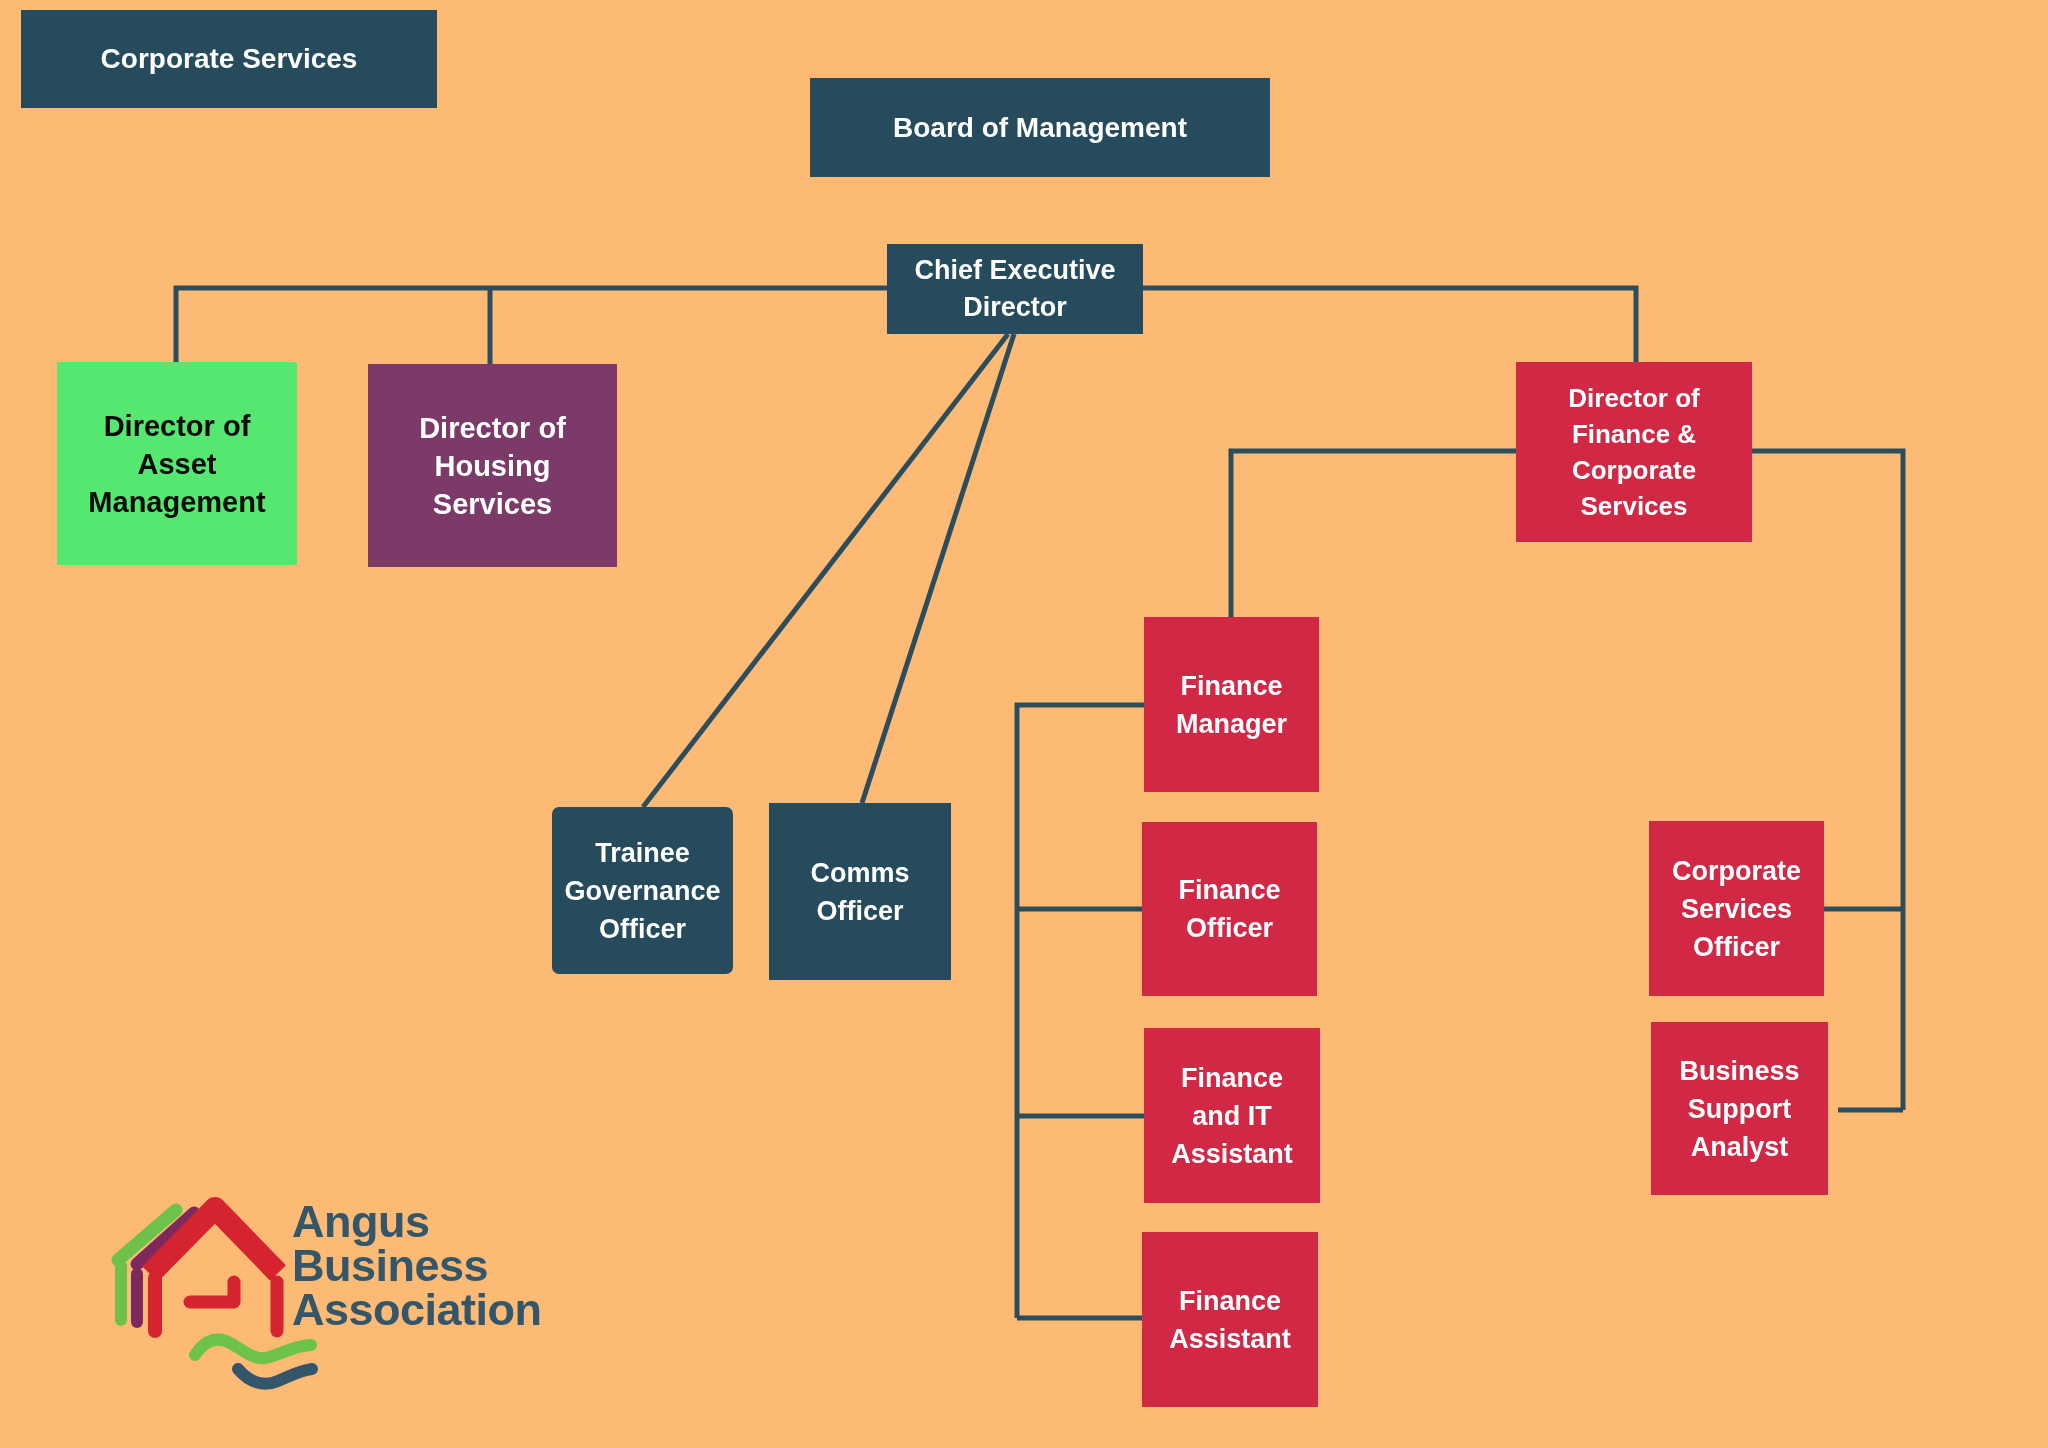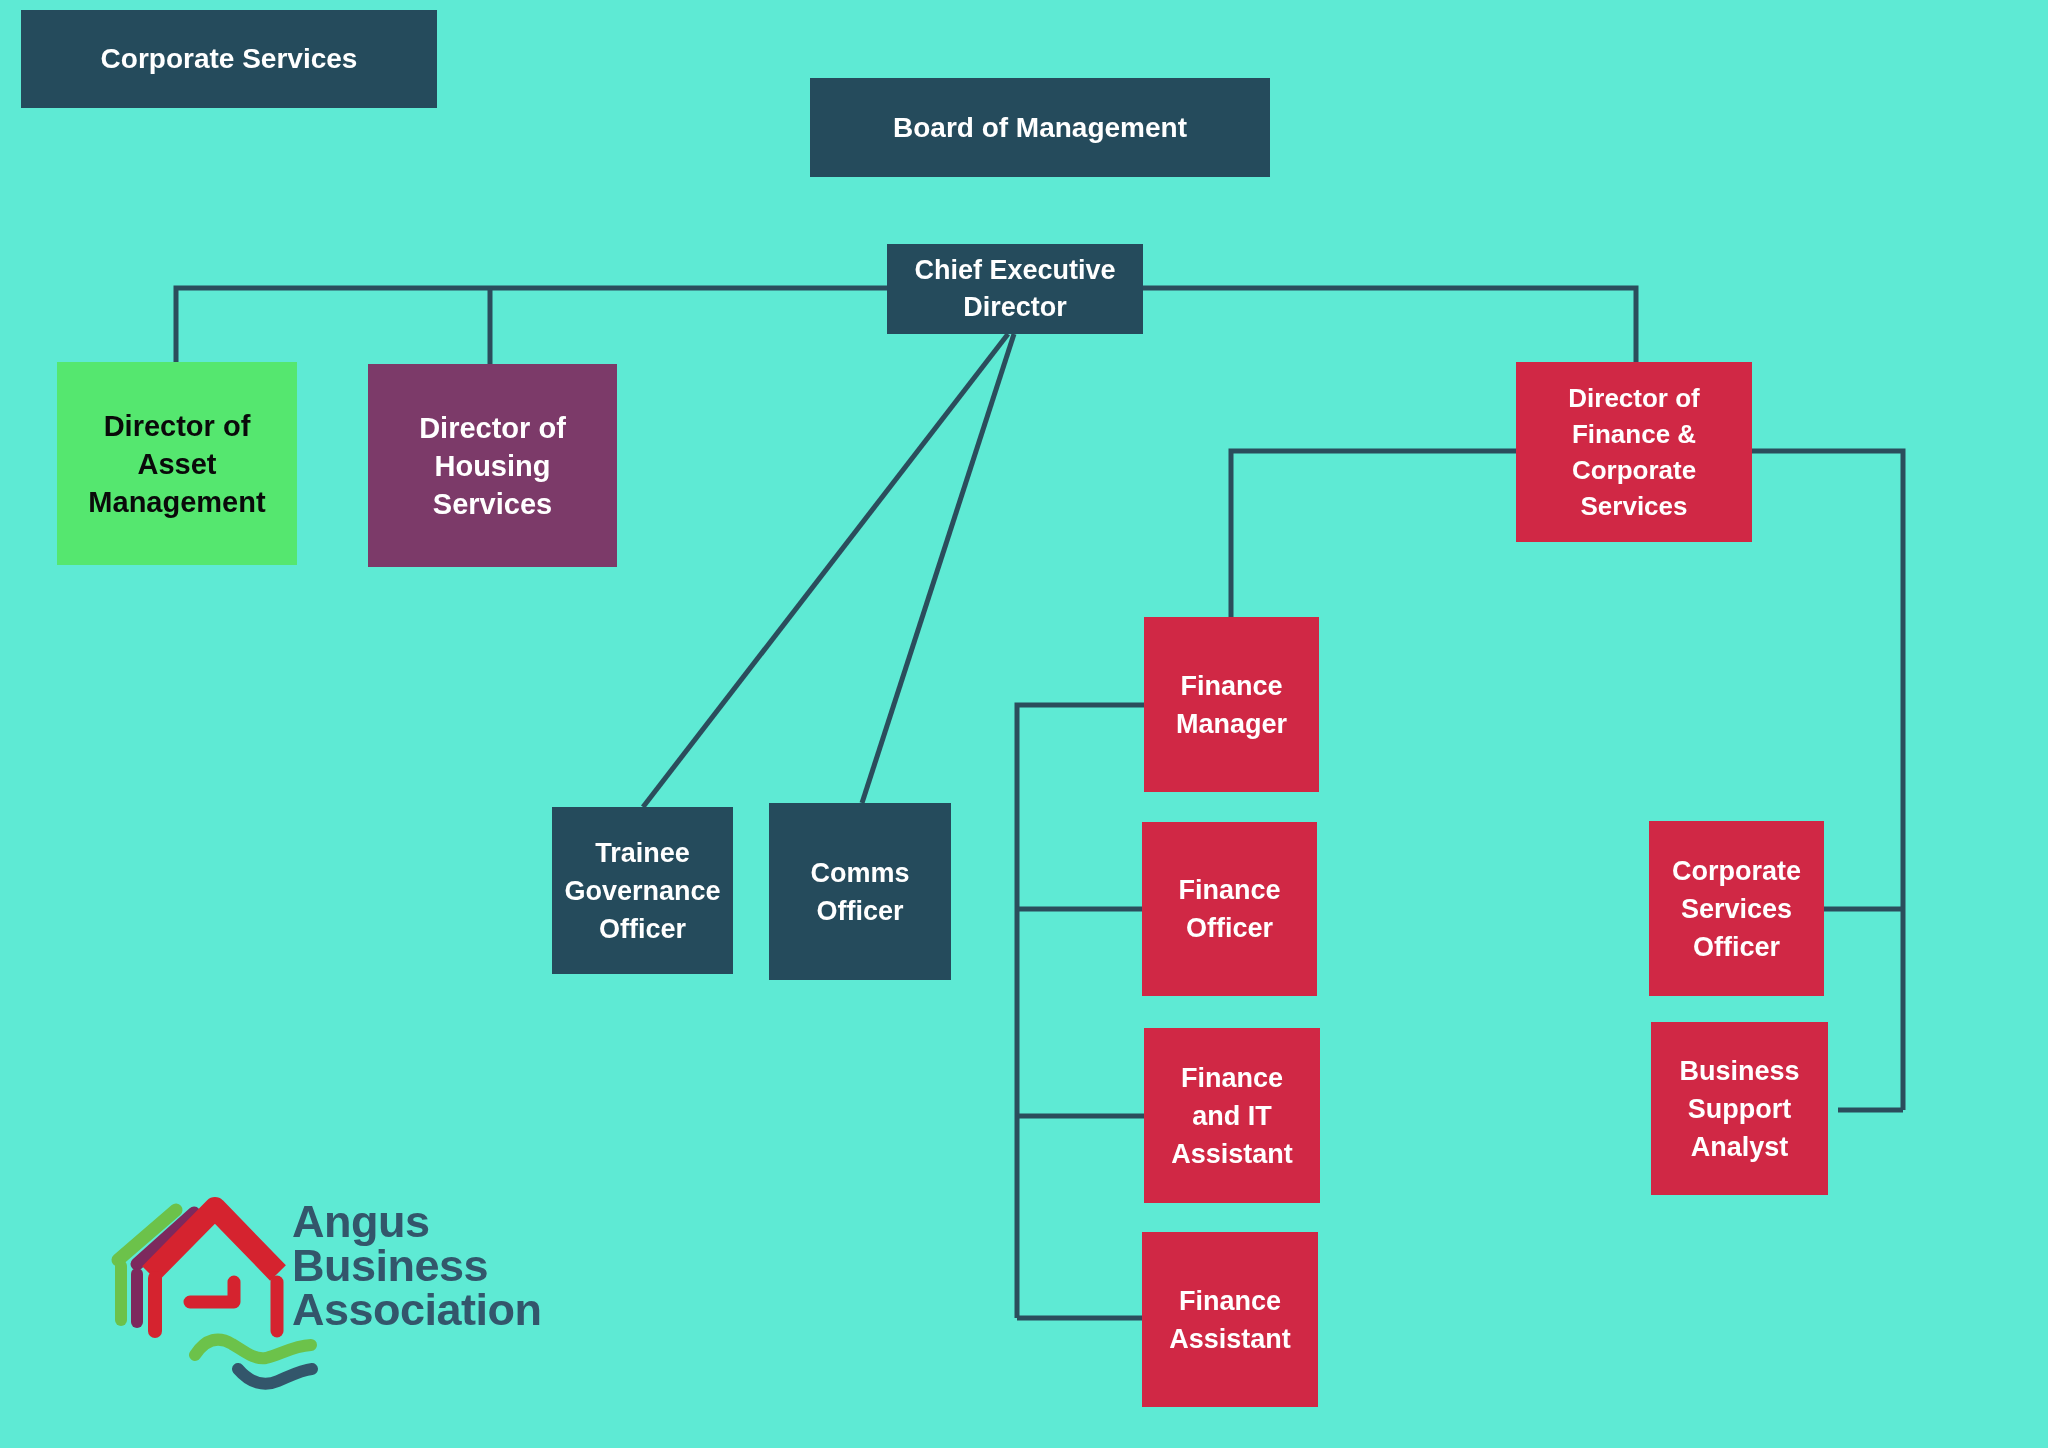--- a/index.html
+++ b/index.html
@@ -1,20 +1,20 @@
 <!DOCTYPE html>
 <html><head>
 <meta charset="utf-8">
 <style>
   html, body { margin: 0; padding: 0; background: #ffffff; }
   #canvas {
     position: relative;
     width: 2048px;
     height: 1448px;
-    background: #5eead4;
+    background: #fdba74;
     font-family: "Liberation Sans", sans-serif;
     overflow: hidden;
   }
   svg.connector-layer {
     position: absolute;
     left: 0; top: 0;
     width: 2048px; height: 1448px;
   }
   .node {
     position: absolute;
@@ -37,21 +37,21 @@
   .n-corp-services { left: 21px;  top: 10px;  width: 416px; height: 98px;  font-size: 28px; }
   .n-board        { left: 810px;  top: 78px;  width: 460px; height: 99px;  font-size: 28px; }
   .n-ceo          { left: 887px;  top: 244px; width: 256px; height: 90px;  font-size: 27px; line-height: 37px; }
   .n-asset        { left: 57px;   top: 362px; width: 240px; height: 203px; font-size: 29px; }
   .n-housing      { left: 368px;  top: 364px; width: 249px; height: 203px; font-size: 29px; }
   .n-finance-dir  { left: 1516px; top: 362px; width: 236px; height: 180px; font-size: 26px; line-height: 36px; }
   .n-fin-mgr      { left: 1144px; top: 617px;  width: 175px; height: 175px; }
   .n-fin-off      { left: 1142px; top: 822px;  width: 175px; height: 174px; }
   .n-fin-it       { left: 1144px; top: 1028px; width: 176px; height: 175px; }
   .n-fin-asst     { left: 1142px; top: 1232px; width: 176px; height: 175px; }
-  .n-trainee      { left: 552px;  top: 807px;  width: 181px; height: 167px; }
+  .n-trainee      { left: 552px;  top: 807px;  width: 181px; height: 167px; border-radius: 7px; }
   .n-comms        { left: 769px;  top: 803px;  width: 182px; height: 177px; align-items: center; }
   .n-cso          { left: 1649px; top: 821px;  width: 175px; height: 175px; }
   .n-bsa          { left: 1651px; top: 1022px; width: 177px; height: 173px; }
 
   .logo { position: absolute; left: 88px; top: 1190px; width: 240px; height: 220px; }
   .logo-text {
     position: absolute;
     left: 292px; top: 1200px;
     font-weight: bold;
     font-size: 45px;

